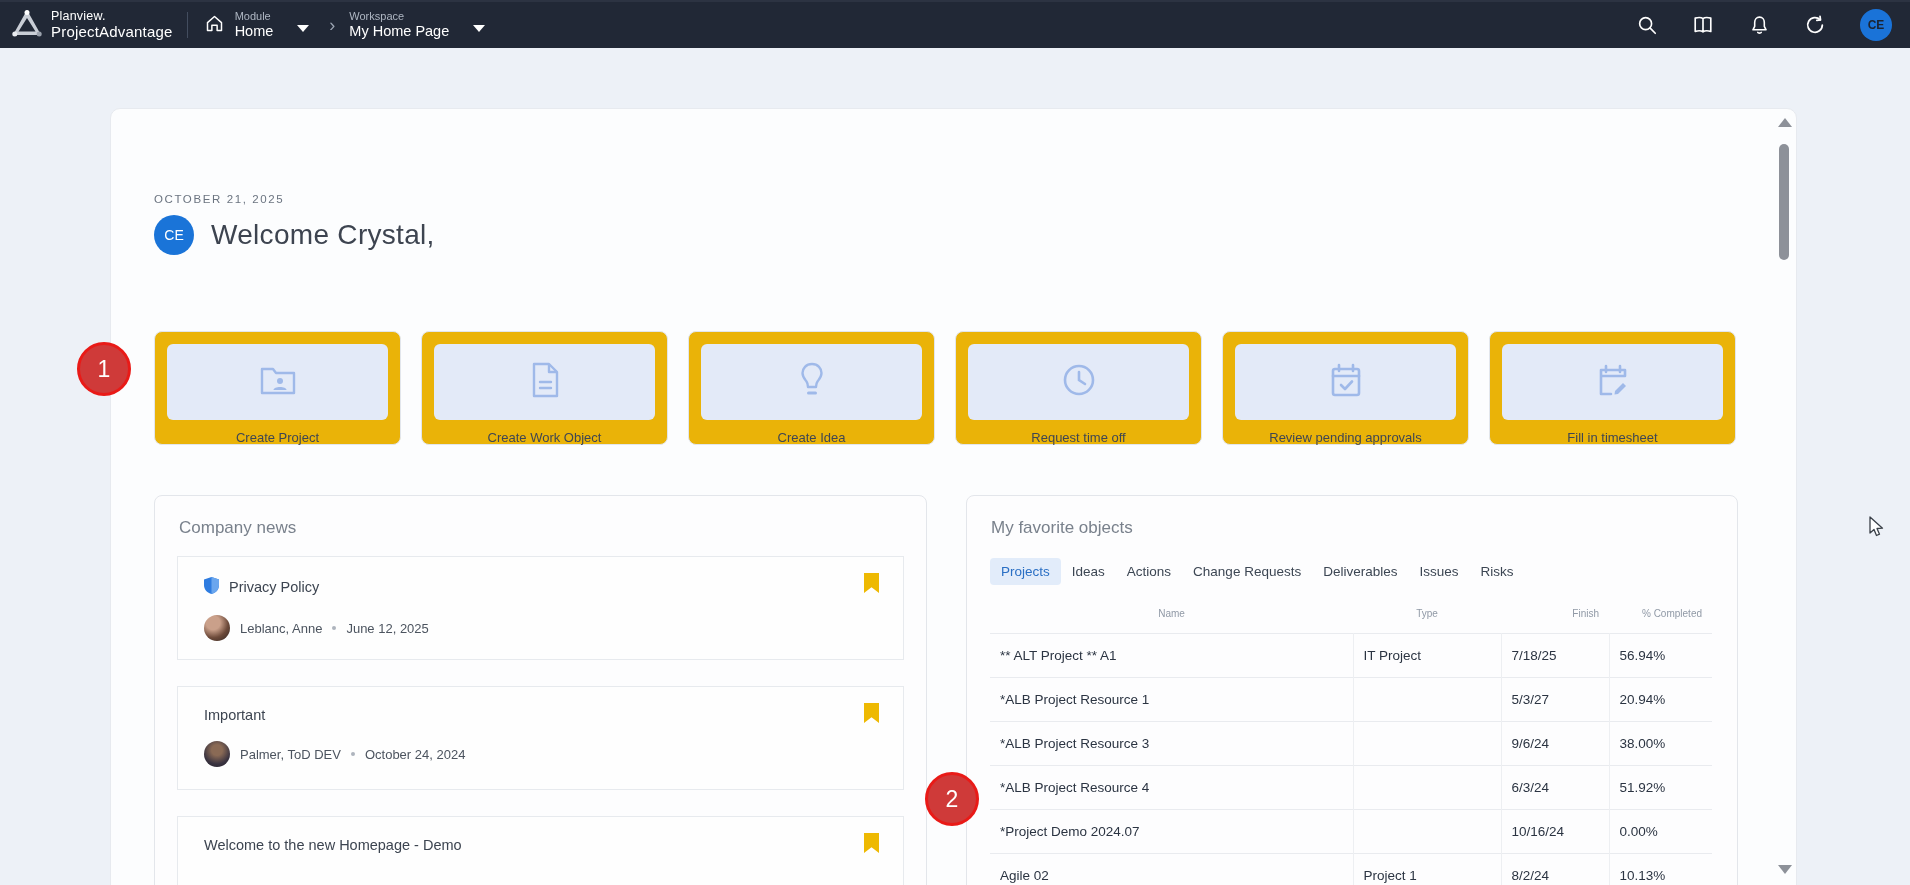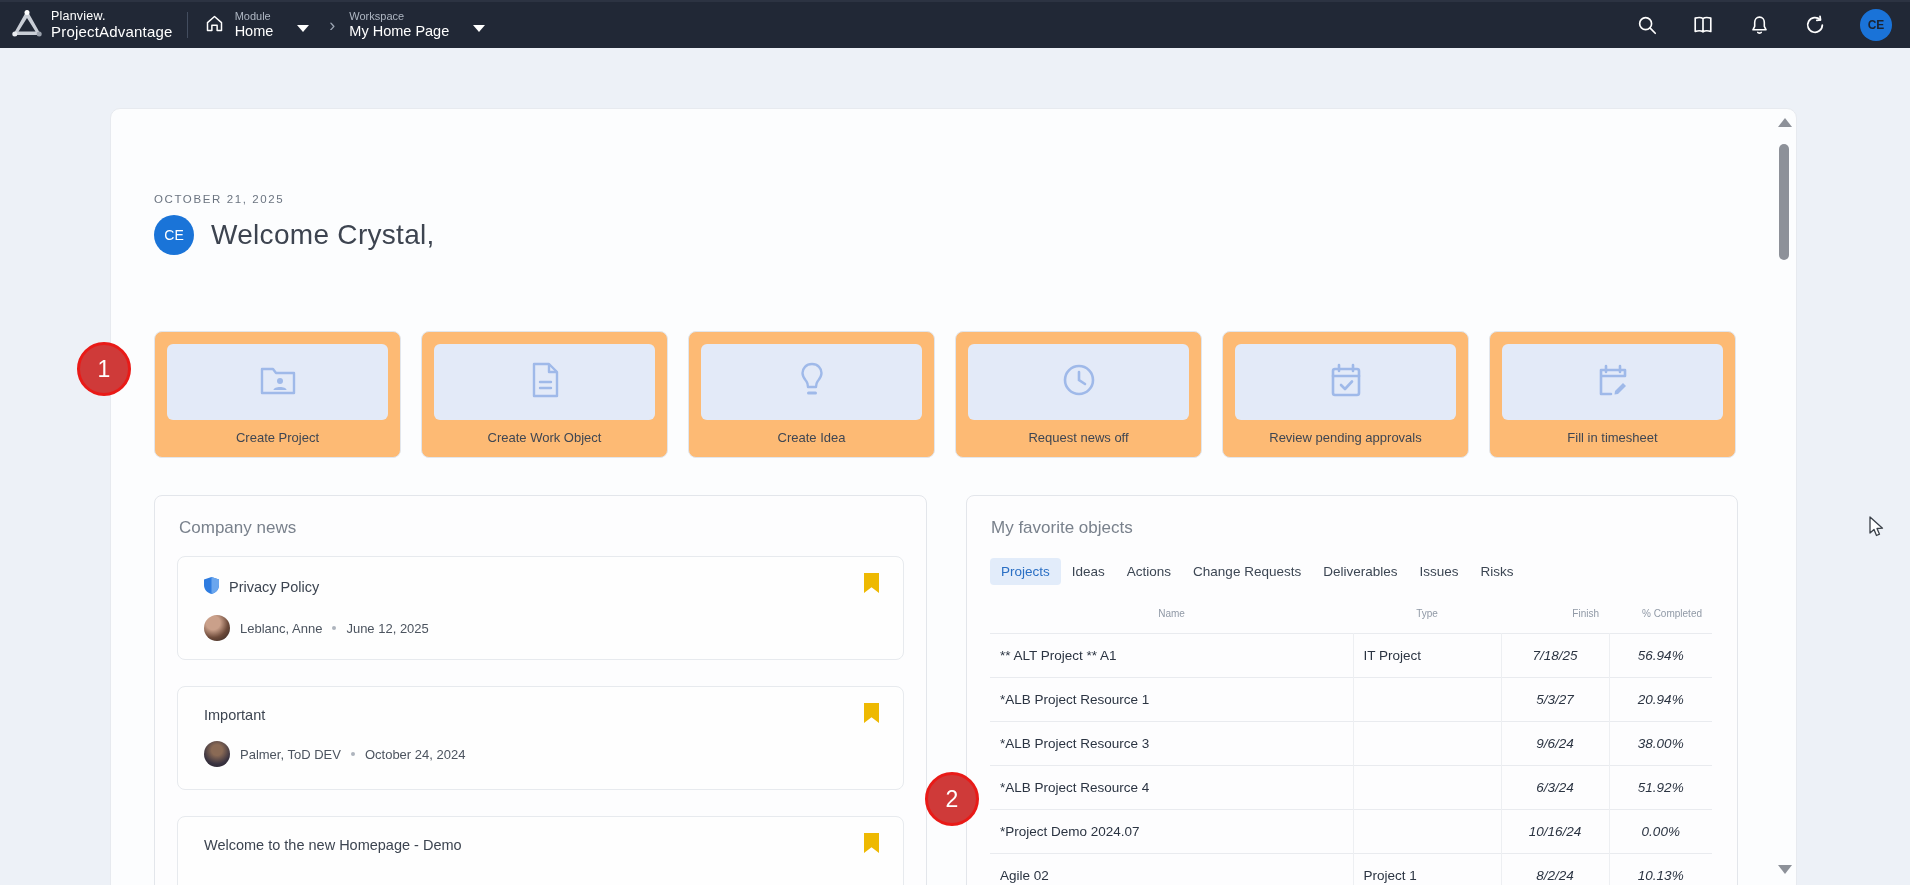--- a/index.html
+++ b/index.html
@@ -31,34 +31,34 @@
                background:#fcfdfe; border:1px solid #e7eaef; border-radius:10px; }
 
   .date-line { position:absolute; left:43px; top:84px; font-size:11.5px; color:#6b7480; letter-spacing:1.6px; }
   .welcome-row { position:absolute; left:43px; top:106px; display:flex; align-items:center; gap:17px; }
   .welcome-avatar { width:40px; height:40px; border-radius:50%; background:#1a74d8; color:#fff;
                     font-size:14px; display:flex; align-items:center; justify-content:center; }
   .welcome-text { font-size:28px; color:#3d4450; letter-spacing:.3px; }
 
   
   .quick-row { position:absolute; left:43px; top:222px; display:flex; gap:20px; }
-  .quick-card { width:247px; height:127px; background:#fdba74; border:1px solid #e2e6ec; border-radius:8px;
+  .quick-card { width:247px; height:114px; background:#eab308; border:1px solid #e2e6ec; border-radius:8px;
                 cursor:pointer; padding:12px 12px 0 12px; }
   .quick-tile { height:76px; background:#e3eaf8; border-radius:6px; display:flex; align-items:center; justify-content:center; }
   .quick-label { text-align:center; font-size:13px; color:#3f4652; margin-top:10px; }
 
   
   .panel { position:absolute; top:386px; background:#fdfdfe; border:1px solid #e3e6eb; border-radius:8px; }
   .panel-news { left:43px; width:773px; height:540px; }
   .panel-fav { left:855px; width:772px; height:540px; }
   .panel-title { font-size:17px; color:#79818c; padding:22px 0 0 24px; }
 
   
   .news-list { padding:18px 22px 0 22px; display:flex; flex-direction:column; gap:26px; }
-  .news-item { border:1px solid #e7eaee; border-radius:8px; height:104px; position:relative;
+  .news-item { border:1px solid #e7eaee; border-radius:0; height:104px; position:relative;
                padding:20px 24px 0 26px; cursor:pointer; background:#fefefe; }
   .news-title-row { display:flex; align-items:center; gap:10px; font-size:14.5px; color:#3c4450; }
   .news-meta { display:flex; align-items:center; gap:10px; margin-top:18px; font-size:13px; color:#4c545f; }
   .news-avatar { width:26px; height:26px; border-radius:50%;
                  background:radial-gradient(circle at 35% 30%, #caa08a 0 28%, #6d4a3a 60%, #2f2420 100%); }
   .news-avatar.v2 { background:radial-gradient(circle at 50% 35%, #8a6a55 0 25%, #3a3340 65%, #23202b 100%); }
   .news-dot { width:4px; height:4px; border-radius:50%; background:#aeb4bd; }
   .news-bookmark { position:absolute; right:24px; top:16px; }
 
   
@@ -68,21 +68,21 @@
   .fav-table { margin:10px 27px 0 23px; border-collapse:collapse; width:722px; table-layout:fixed; font-size:13.5px; }
   .fav-table th { color:#9099a6; font-weight:normal; font-size:10px; height:38px; }
   .fav-table td { color:#2b3442; height:44px; }
   .fav-table td, .fav-table th { padding:0 10px; overflow:hidden; white-space:nowrap; }
   .fav-table tbody tr { border-top:1px solid #e9ebef; cursor:pointer; }
   .fav-table tbody td + td { border-left:1px solid #edeff2; }
   .col-name { width:363px; } .col-type { width:148px; } .col-finish { width:108px; } .col-pct { width:103px; }
   th.col-name, th.col-type { text-align:center; }
   th.col-finish, th.col-pct { text-align:right; }
   td.col-name, td.col-type { text-align:left; }
-  td.col-finish, td.col-pct { text-align:center;font-style:italic; }
+  td.col-finish, td.col-pct { text-align:left; }
 
   
   .scrollbar { position:absolute; left:1776px; top:112px; width:16px; height:770px; z-index:20; }
   .scroll-arrow-up, .scroll-arrow-down { position:absolute; left:2px; width:0; height:0;
       border-left:7px solid transparent; border-right:7px solid transparent; cursor:pointer; }
   .scroll-arrow-up { top:6px; border-bottom:9px solid #8d9199; }
   .scroll-arrow-down { bottom:8px; border-top:9px solid #8d9199; }
   .scroll-thumb { position:absolute; left:3px; top:32px; width:10px; height:116px; background:#8d9199; border-radius:6px; cursor:pointer; }
 
   
@@ -200,21 +200,21 @@
         </div>
         <div class="quick-label">Create Idea</div>
       </div>
       <div class="quick-card">
         <div class="quick-tile">
           <span><svg width="36" height="36" viewBox="0 0 36 36" fill="none" stroke="#9fb9e9" stroke-width="2.6" stroke-linecap="round">
               <circle cx="18" cy="18" r="14"></circle>
               <path d="M18 10 V18 L24 22"></path>
             </svg></span>
         </div>
-        <div class="quick-label">Request news off</div>
+        <div class="quick-label">Request time off</div>
       </div>
       <div class="quick-card">
         <div class="quick-tile">
           <span><svg width="36" height="36" viewBox="0 0 36 36" fill="none" stroke="#9fb9e9" stroke-width="2.6" stroke-linecap="round" stroke-linejoin="round">
               <rect x="5" y="7" width="26" height="26" rx="2"></rect>
               <path d="M5 14 H31"></path>
               <path d="M11 3 V9 M25 3 V9"></path>
               <path d="M13 23 L17 27 L24 19.5"></path>
             </svg></span>
         </div>

